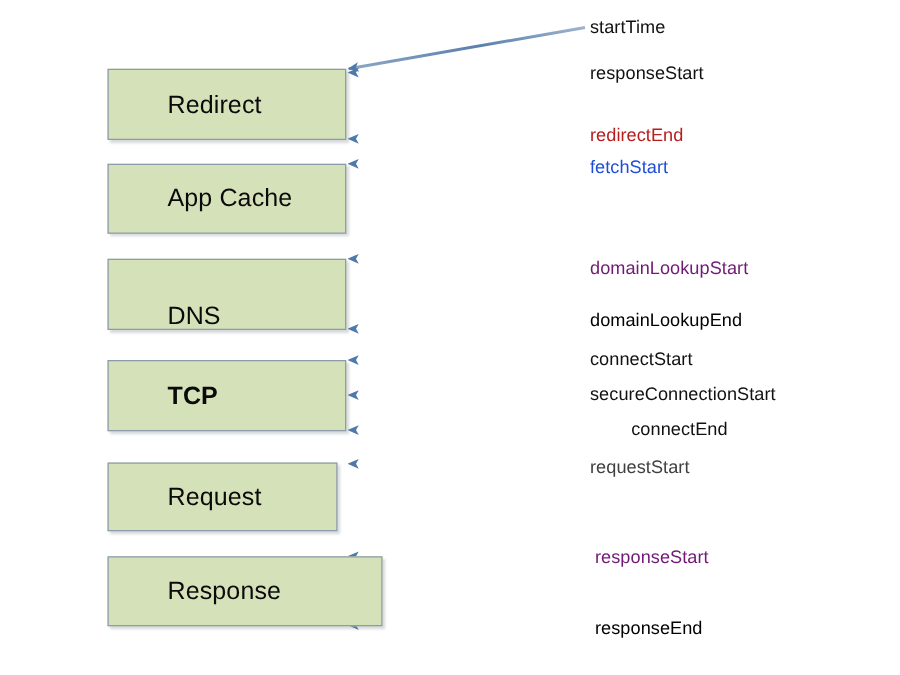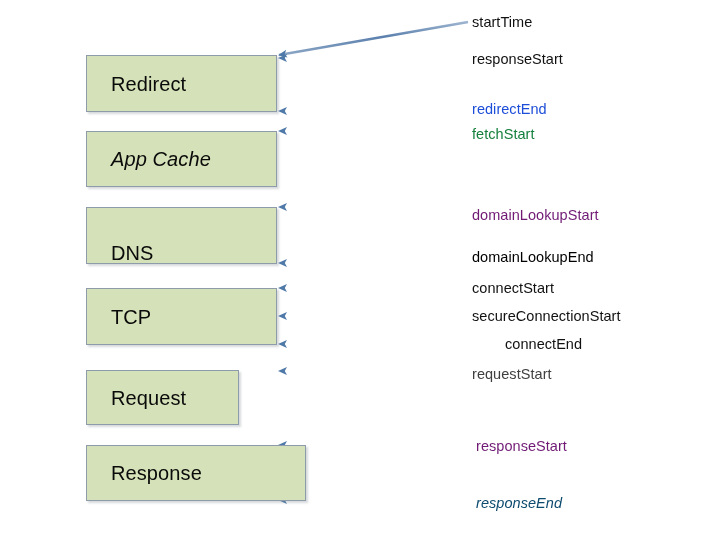--- a/index.html
+++ b/index.html
@@ -23,20 +23,21 @@
     height: 540px;
   }
   .phase-box {
     position: absolute;
     box-sizing: border-box;
     background: #d5e1b8;
     border: 1px solid #8d9bab;
     box-shadow: 2px 2px 2px rgba(120,130,140,0.30);
     display: flex;
     align-items: center;
+    padding-left: 23px;
   }
   .phase-label {
     font-size: 20px;
     color: #0a0a0a;
     padding-left: 24px;
     letter-spacing: 0.1px;
     line-height: 1;
     white-space: nowrap;
   }
   .marker-label {
@@ -85,44 +86,44 @@
         <line x1="466" y1="371" x2="279" y2="371" stroke="url(#lineGrad)" stroke-width="2.2" marker-end="url(#arrowHead)"></line>
         <line x1="466" y1="445" x2="279" y2="445" stroke="url(#lineGrad)" stroke-width="2.2" marker-end="url(#arrowHead)"></line>
         <line x1="466" y1="500" x2="279" y2="500" stroke="url(#lineGrad)" stroke-width="2.2" marker-end="url(#arrowHead)"></line>
       </g>
   </svg>
 
   <div id="boxes-group">
       <div class="phase-box" style="left: 86px; top: 55px; width: 191px; height: 57px; background: rgb(213, 225, 184); border-color: rgb(141, 155, 171);">
         <span class="phase-label">Redirect</span>
       </div>
-      <div class="phase-box" style="left: 86px; top: 131px; width: 191px; height: 56px; background: rgb(213, 225, 184); border-color: rgb(141, 155, 171); font-style: italic;">
+      <div class="phase-box" style="left: 86px; top: 131px; width: 191px; height: 56px; background: rgb(213, 225, 184); border-color: rgb(141, 155, 171);">
         <span class="phase-label">App Cache</span>
       </div>
       <div class="phase-box" style="left: 86px; top: 207px; width: 191px; height: 57px; background: rgb(213, 225, 184); border-color: rgb(141, 155, 171); align-items: flex-end;">
         <span class="phase-label">DNS</span>
       </div>
-      <div class="phase-box" style="left: 86px; top: 288px; width: 191px; height: 57px; background: rgb(213, 225, 184); border-color: rgb(141, 155, 171);">
+      <div class="phase-box" style="left: 86px; top: 288px; width: 191px; height: 57px; background: rgb(213, 225, 184); border-color: rgb(141, 155, 171); font-weight: bold;">
         <span class="phase-label">TCP</span>
       </div>
-      <div class="phase-box" style="left: 86px; top: 370px; width: 153px; height: 55px; background: rgb(213, 225, 184); border-color: rgb(141, 155, 171);">
+      <div class="phase-box" style="left: 86px; top: 370px; width: 184px; height: 55px; background: rgb(213, 225, 184); border-color: rgb(141, 155, 171);">
         <span class="phase-label">Request</span>
       </div>
       <div class="phase-box" style="left: 86px; top: 445px; width: 220px; height: 56px; background: rgb(213, 225, 184); border-color: rgb(141, 155, 171);">
         <span class="phase-label">Response</span>
       </div>
     </div>
   <div id="labels-group">
       <div class="marker-label" style="left: 472px; top: 15px; color: rgb(17, 17, 17);">startTime</div>
       <div class="marker-label" style="left: 472px; top: 52px; color: rgb(17, 17, 17);">responseStart</div>
-      <div class="marker-label" style="left: 472px; top: 102px; color: #1d4ed8;">redirectEnd</div>
-      <div class="marker-label" style="left: 472px; top: 127px; color: #15803d;">fetchStart</div>
+      <div class="marker-label" style="left: 472px; top: 102px; color: #b91c1c;">redirectEnd</div>
+      <div class="marker-label" style="left: 472px; top: 127px; color: #1d4ed8;">fetchStart</div>
       <div class="marker-label" style="left: 472px; top: 208px; color: #701a75;">domainLookupStart</div>
       <div class="marker-label" style="left: 472px; top: 250px; color: #000000;">domainLookupEnd</div>
       <div class="marker-label" style="left: 472px; top: 281px; color: rgb(17, 17, 17);">connectStart</div>
       <div class="marker-label" style="left: 472px; top: 309px; color: rgb(17, 17, 17);">secureConnectionStart</div>
       <div class="marker-label" style="left: 472px; top: 337px; color: rgb(17, 17, 17); margin-left: 33px;">connectEnd</div>
       <div class="marker-label" style="left: 472px; top: 367px; color: #404040;">requestStart</div>
       <div class="marker-label" style="left: 476px; top: 439px; color: #701a75;">responseStart</div>
-      <div class="marker-label" style="left: 476px; top: 496px; color: #0c4a6e; font-style: italic;">responseEnd</div>
+      <div class="marker-label" style="left: 476px; top: 496px; color: #000000;">responseEnd</div>
     </div>
 
 </div>
 
 </body></html>

